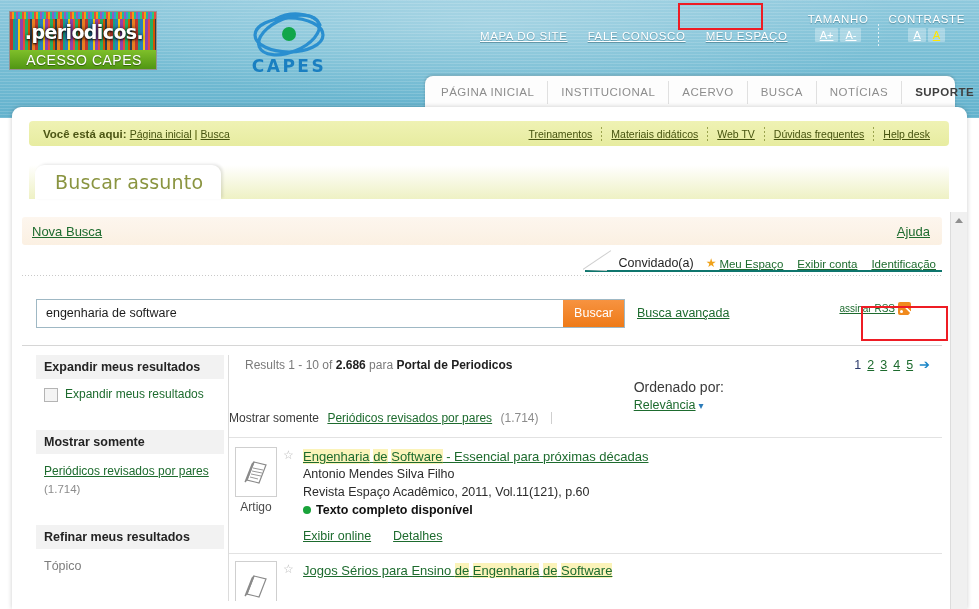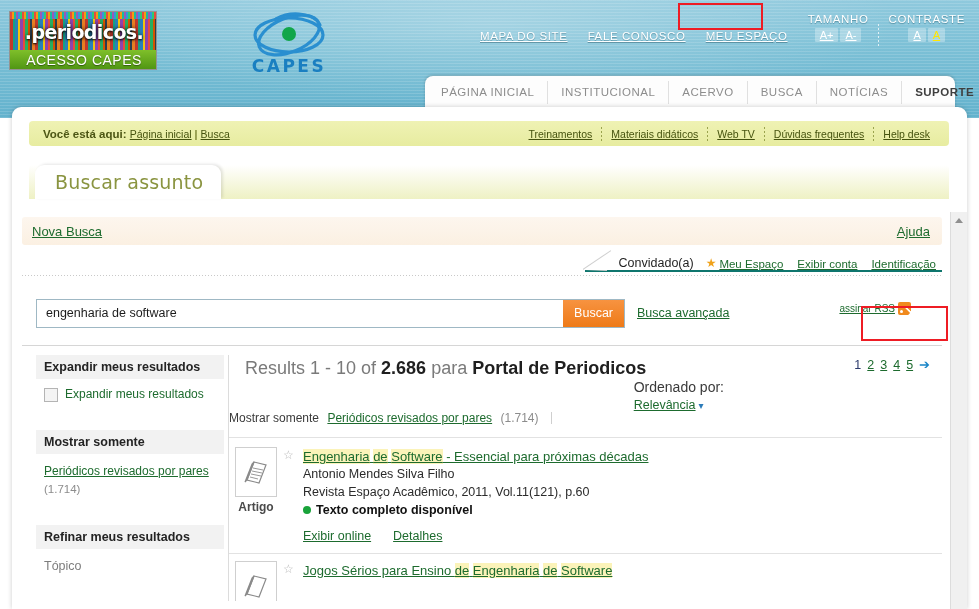--- a/index.html
+++ b/index.html
@@ -269,21 +269,21 @@
   }
   .cb-label { font-size:12px; color:#1d6b2e; line-height:16px; }
   .facet-link { font-size:12px; color:#1d6b2e; text-decoration:underline; line-height:16px; }
   .facet-count { font-size:11.5px; color:#8c8c8c; }
   .facet-gap { height:28px; }
   .facet-sub { font-size:12.5px; color:#7d7d7d; padding:3px 8px 0 8px; }
 
   .vline { width:1px; background:#dcdcdc; margin:0 0 0 4px; height:250px; }
 
   .results { flex:1; padding-left:16px; box-sizing:border-box; position:relative; }
-  .res-count { font-size:18px; color:#7a7a7a; padding-top:3px; }
+  .res-count { font-size:12px; color:#7a7a7a; padding-top:3px; }
   .res-count b { color:#1f1f1f; }
   .res-count .lbl { color:#7a7a7a; }
   .sortbox { position:absolute; right:218px; top:24px; text-align:left; }
   .sort-lbl { font-size:14px; color:#3a3a3a; }
   .sort-val { font-size:12.5px; color:#1d6b2e; text-decoration:underline; }
   .sort-caret { color:#2b7bb9; font-size:10px; margin-left:3px; }
 
   .showonly { position:absolute; left:0; top:56px; font-size:12px; color:#3a3a3a; }
   .showonly a { color:#1d6b2e; text-decoration:underline; margin-left:5px; }
   .showonly .cnt { color:#8c8c8c; margin-left:5px; }
@@ -303,21 +303,21 @@
   .thumb-col { width:54px; flex:none; text-align:center; }
   .thumb {
     width:40px; height:48px; border:1px solid #cfcfcf; background:#fff;
     margin:0 auto; position:relative;
   }
   .thumb-glyph {
     position:absolute; left:0; top:0; width:100%; height:100%;
     display:flex; align-items:center; justify-content:center;
     font-size:24px; color:#8b8b8b;
   }
-  .thumb-cap { font-size:12px; color:#4a4a4a; margin-top:3px;font-weight:bold; }
+  .thumb-cap { font-size:12px; color:#4a4a4a; margin-top:3px; }
   .star-col { width:20px; flex:none; color:#b9b9b9; font-size:12px; padding-top:1px; }
   .info-col { flex:1; }
   .res-title { font-size:13px; color:#1d6b2e; text-decoration:underline; line-height:17px; }
   .hl { background:#fbf3b9; }
   .res-author { font-size:12.5px; color:#2b2b2b; line-height:18px; }
   .res-src { font-size:12.5px; color:#2b2b2b; line-height:18px; }
   .res-avail { font-size:12.5px; color:#111; font-weight:bold; line-height:19px; }
   .dot-green { display:inline-block; width:8px; height:8px; border-radius:50%;
     background:#19a33a; margin-right:5px; vertical-align:0px; }
   .res-actions { margin-top:9px; display:flex; gap:22px; }

